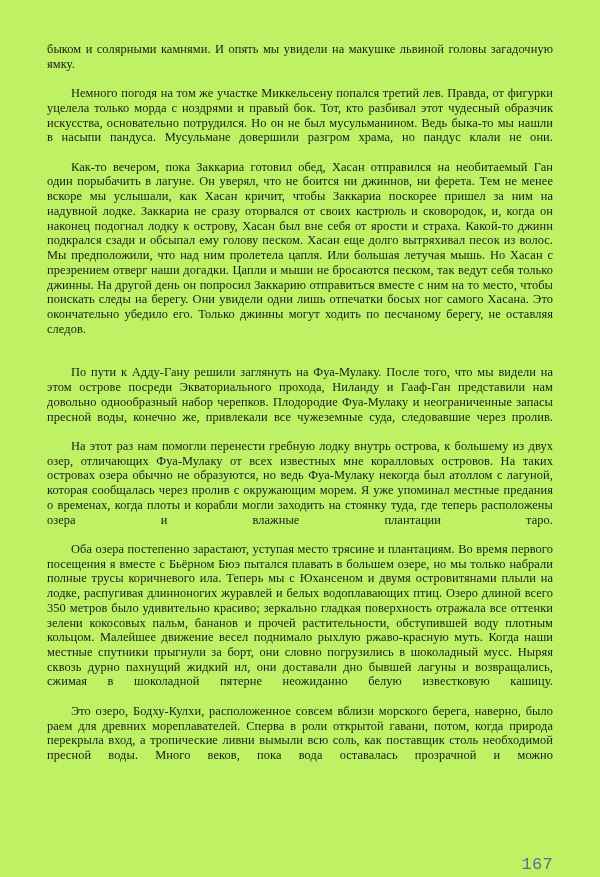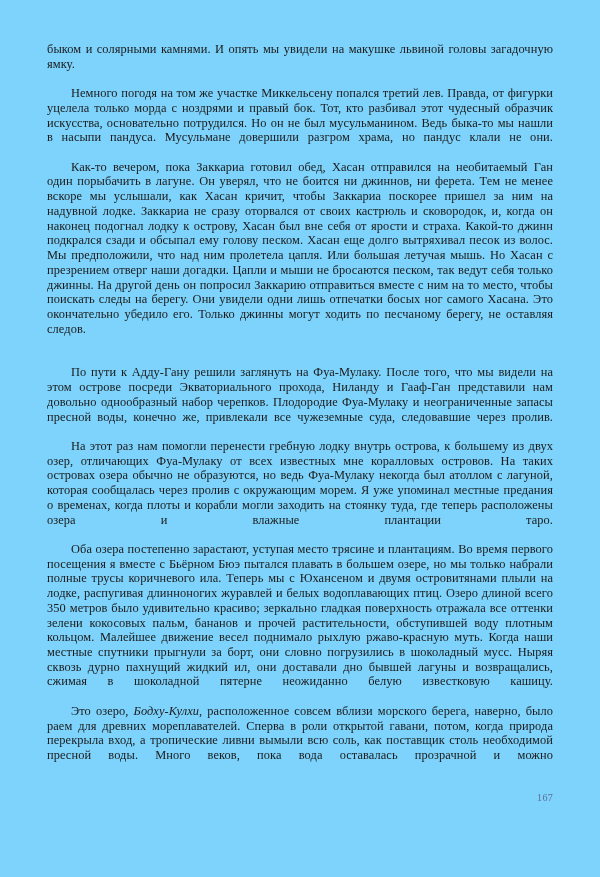--- a/index.html
+++ b/index.html
@@ -46,37 +46,36 @@
     display: inline-block;
     width: 100%;
   }
   .para.nostretch::after {
     content: none;
   }
   .section-gap {
     height: 29px;
   }
   .ital {
-    font-style: italic;
   }
   .page-number {
     position: absolute;
     right: 47px;
-    top: 793px;
-    font-size: 10px;
+    top: 856px;
+    font-size: 17px;
     line-height: 1;
     color: #5b6f93;
-    font-family: Liberation Serif, serif;
+    font-family: Liberation Mono, monospace;
     letter-spacing: 0.3px;
   }
 </style>
 </head>
 <body>
 
-<div class="page" style="background: #7dd3fc;">
+<div class="page" style="background: #bef264;">
 
   <div class="text-column" style="color: rgb(26, 26, 26);">
 
     <div>
       <p class="para cont">быком и солярными камнями. И опять мы увидели на макушке львиной головы загадочную ямку.</p>
       <p class="para indent">Немного погодя на том же участке Миккельсену попался третий лев. Правда, от фигурки уцелела только морда с ноздрями и правый бок. Тот, кто разбивал этот чудесный образчик искусства, основательно потрудился. Но он не был мусульманином. Ведь быка-то мы нашли в насыпи пандуса. Мусульмане довершили разгром храма, но пандус клали не они.</p>
       <p class="para indent nostretch">Как-то вечером, пока Заккариа готовил обед, Хасан отправился на необитаемый Ган один порыбачить в лагуне. Он уверял, что не боится ни джиннов, ни ферета. Тем не менее вскоре мы услышали, как Хасан кричит, чтобы Заккариа поскорее пришел за ним на надувной лодке. Заккариа не сразу оторвался от своих кастрюль и сковородок, и, когда он наконец подогнал лодку к острову, Хасан был вне себя от ярости и страха. Какой-то джинн подкрался сзади и обсыпал ему голову песком. Хасан еще долго вытряхивал песок из волос. Мы предположили, что над ним пролетела цапля. Или большая летучая мышь. Но Хасан с презрением отверг наши догадки. Цапли и мыши не бросаются песком, так ведут себя только джинны. На другой день он попросил Заккарию отправиться вместе с ним на то место, чтобы поискать следы на берегу. Они увидели одни лишь отпечатки босых ног самого Хасана. Это окончательно убедило его. Только джинны могут ходить по песчаному берегу, не оставляя следов.</p>
     </div>
 
     <div class="section-gap"></div>

